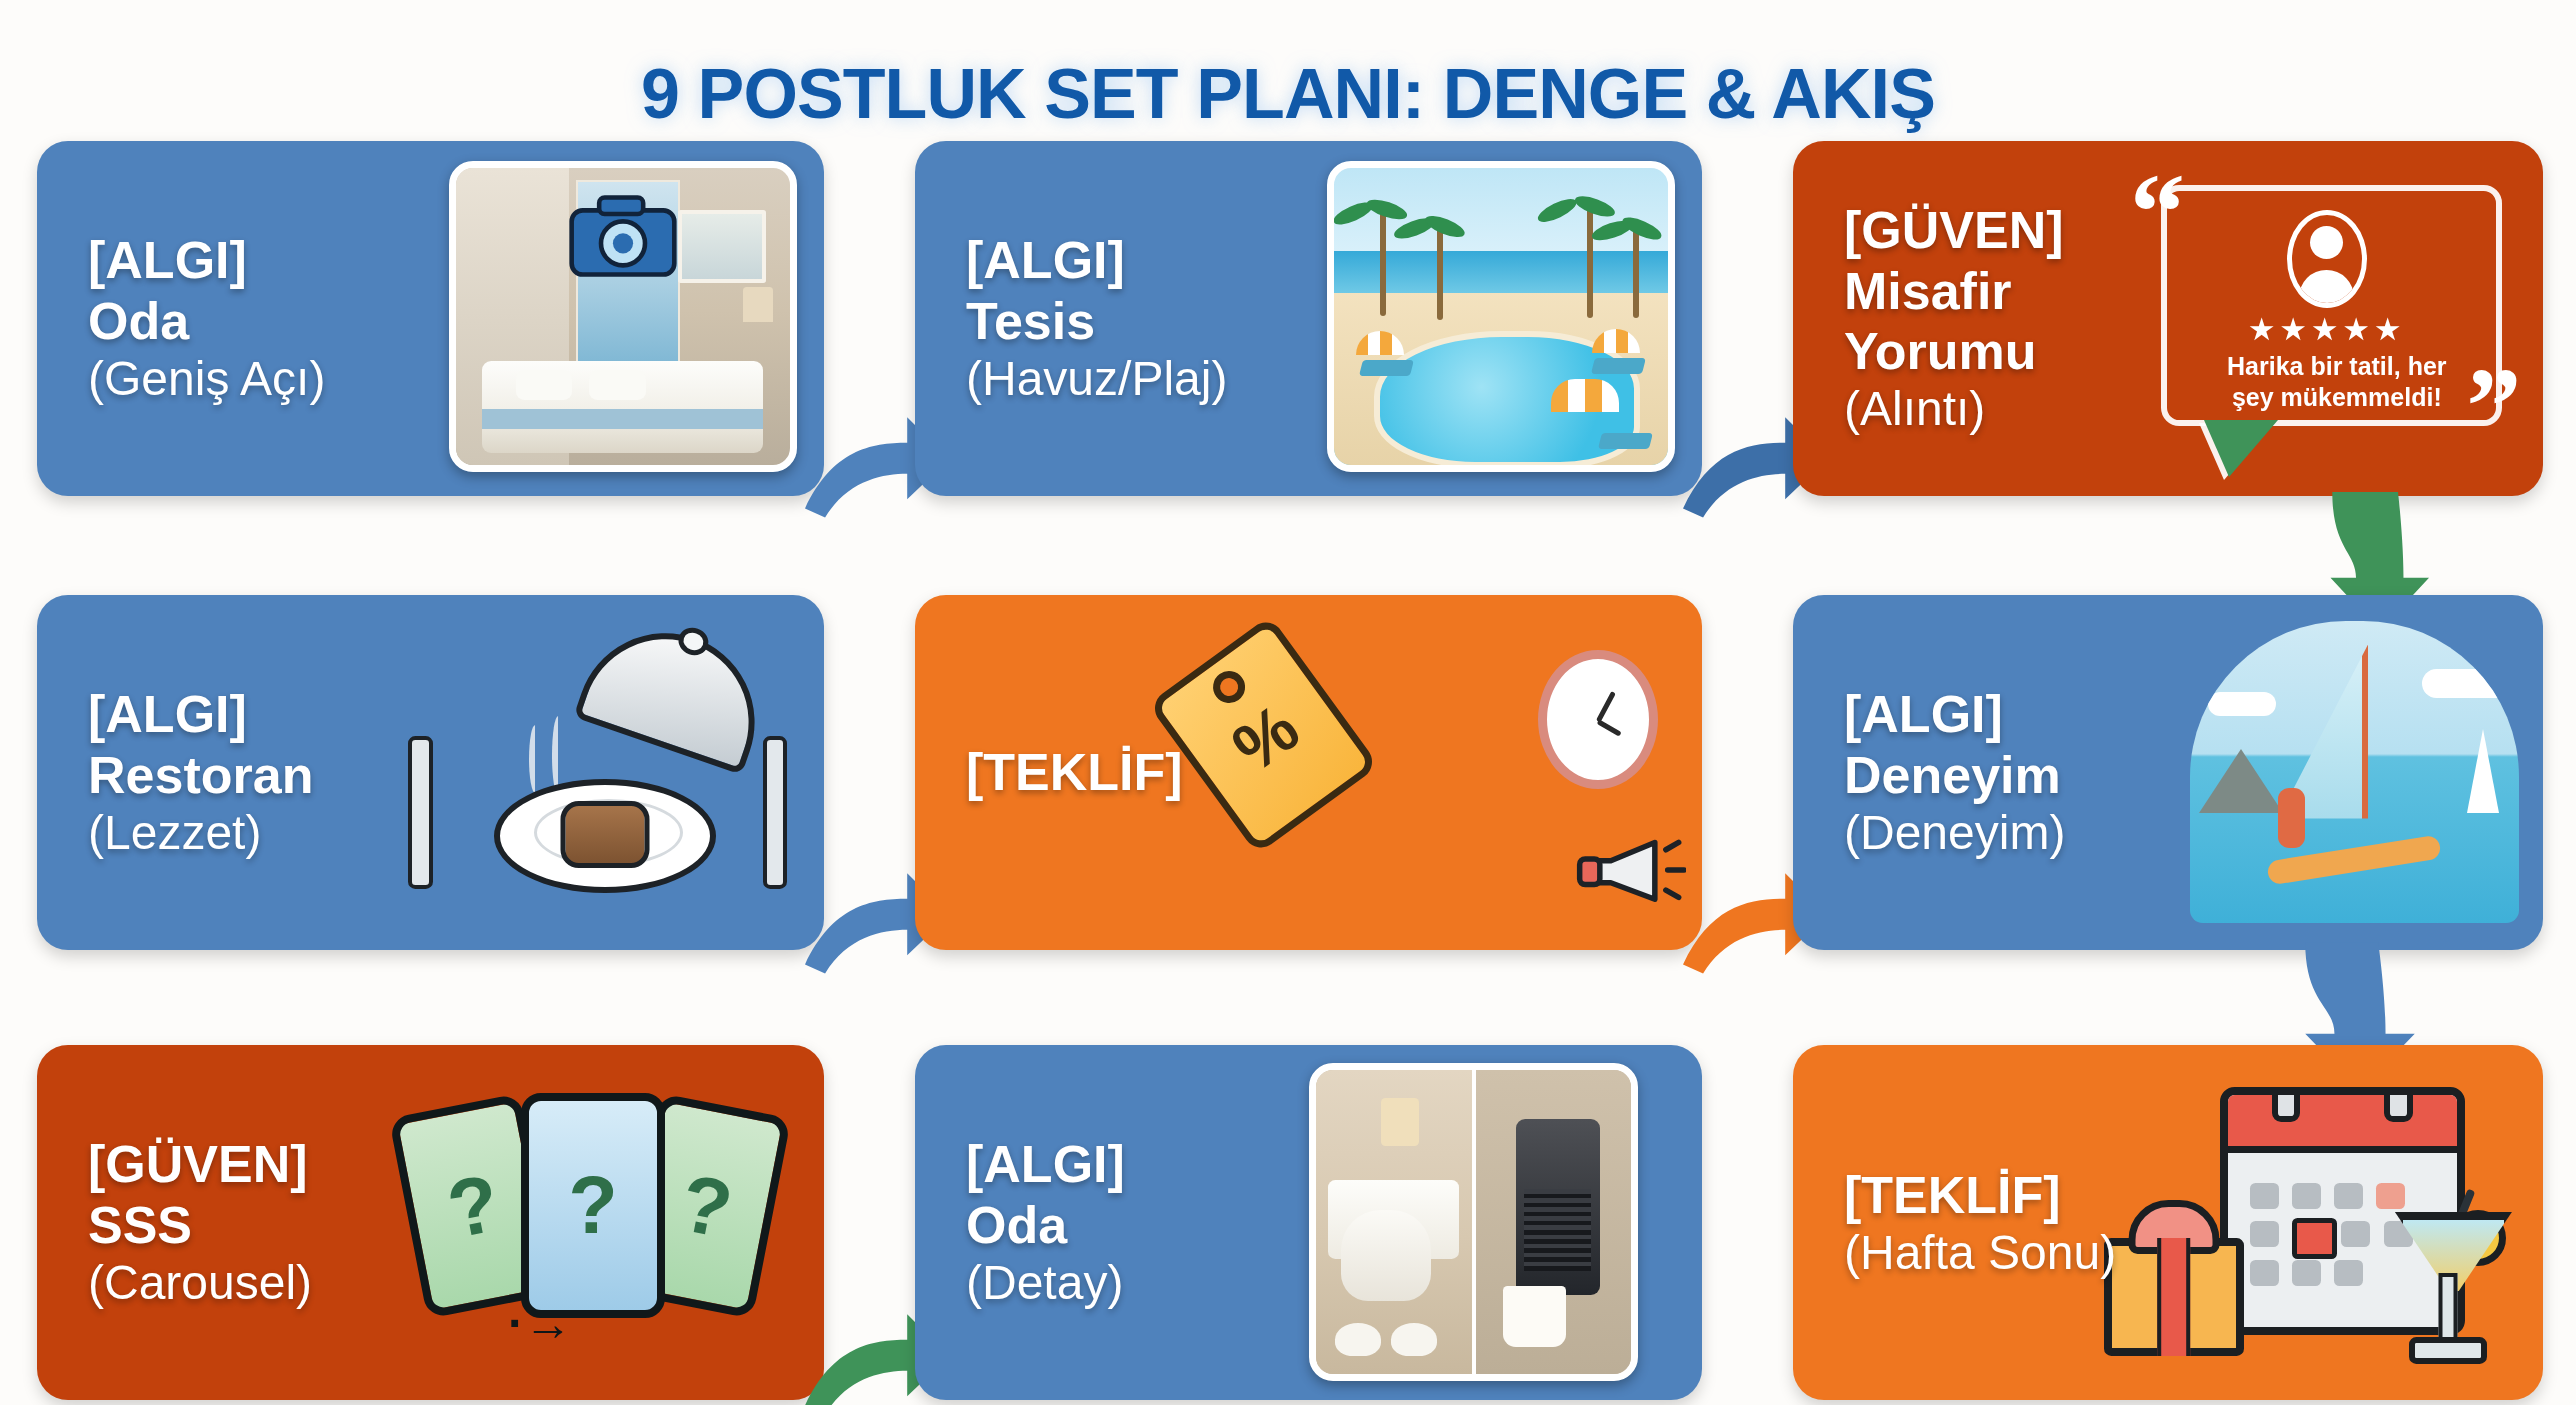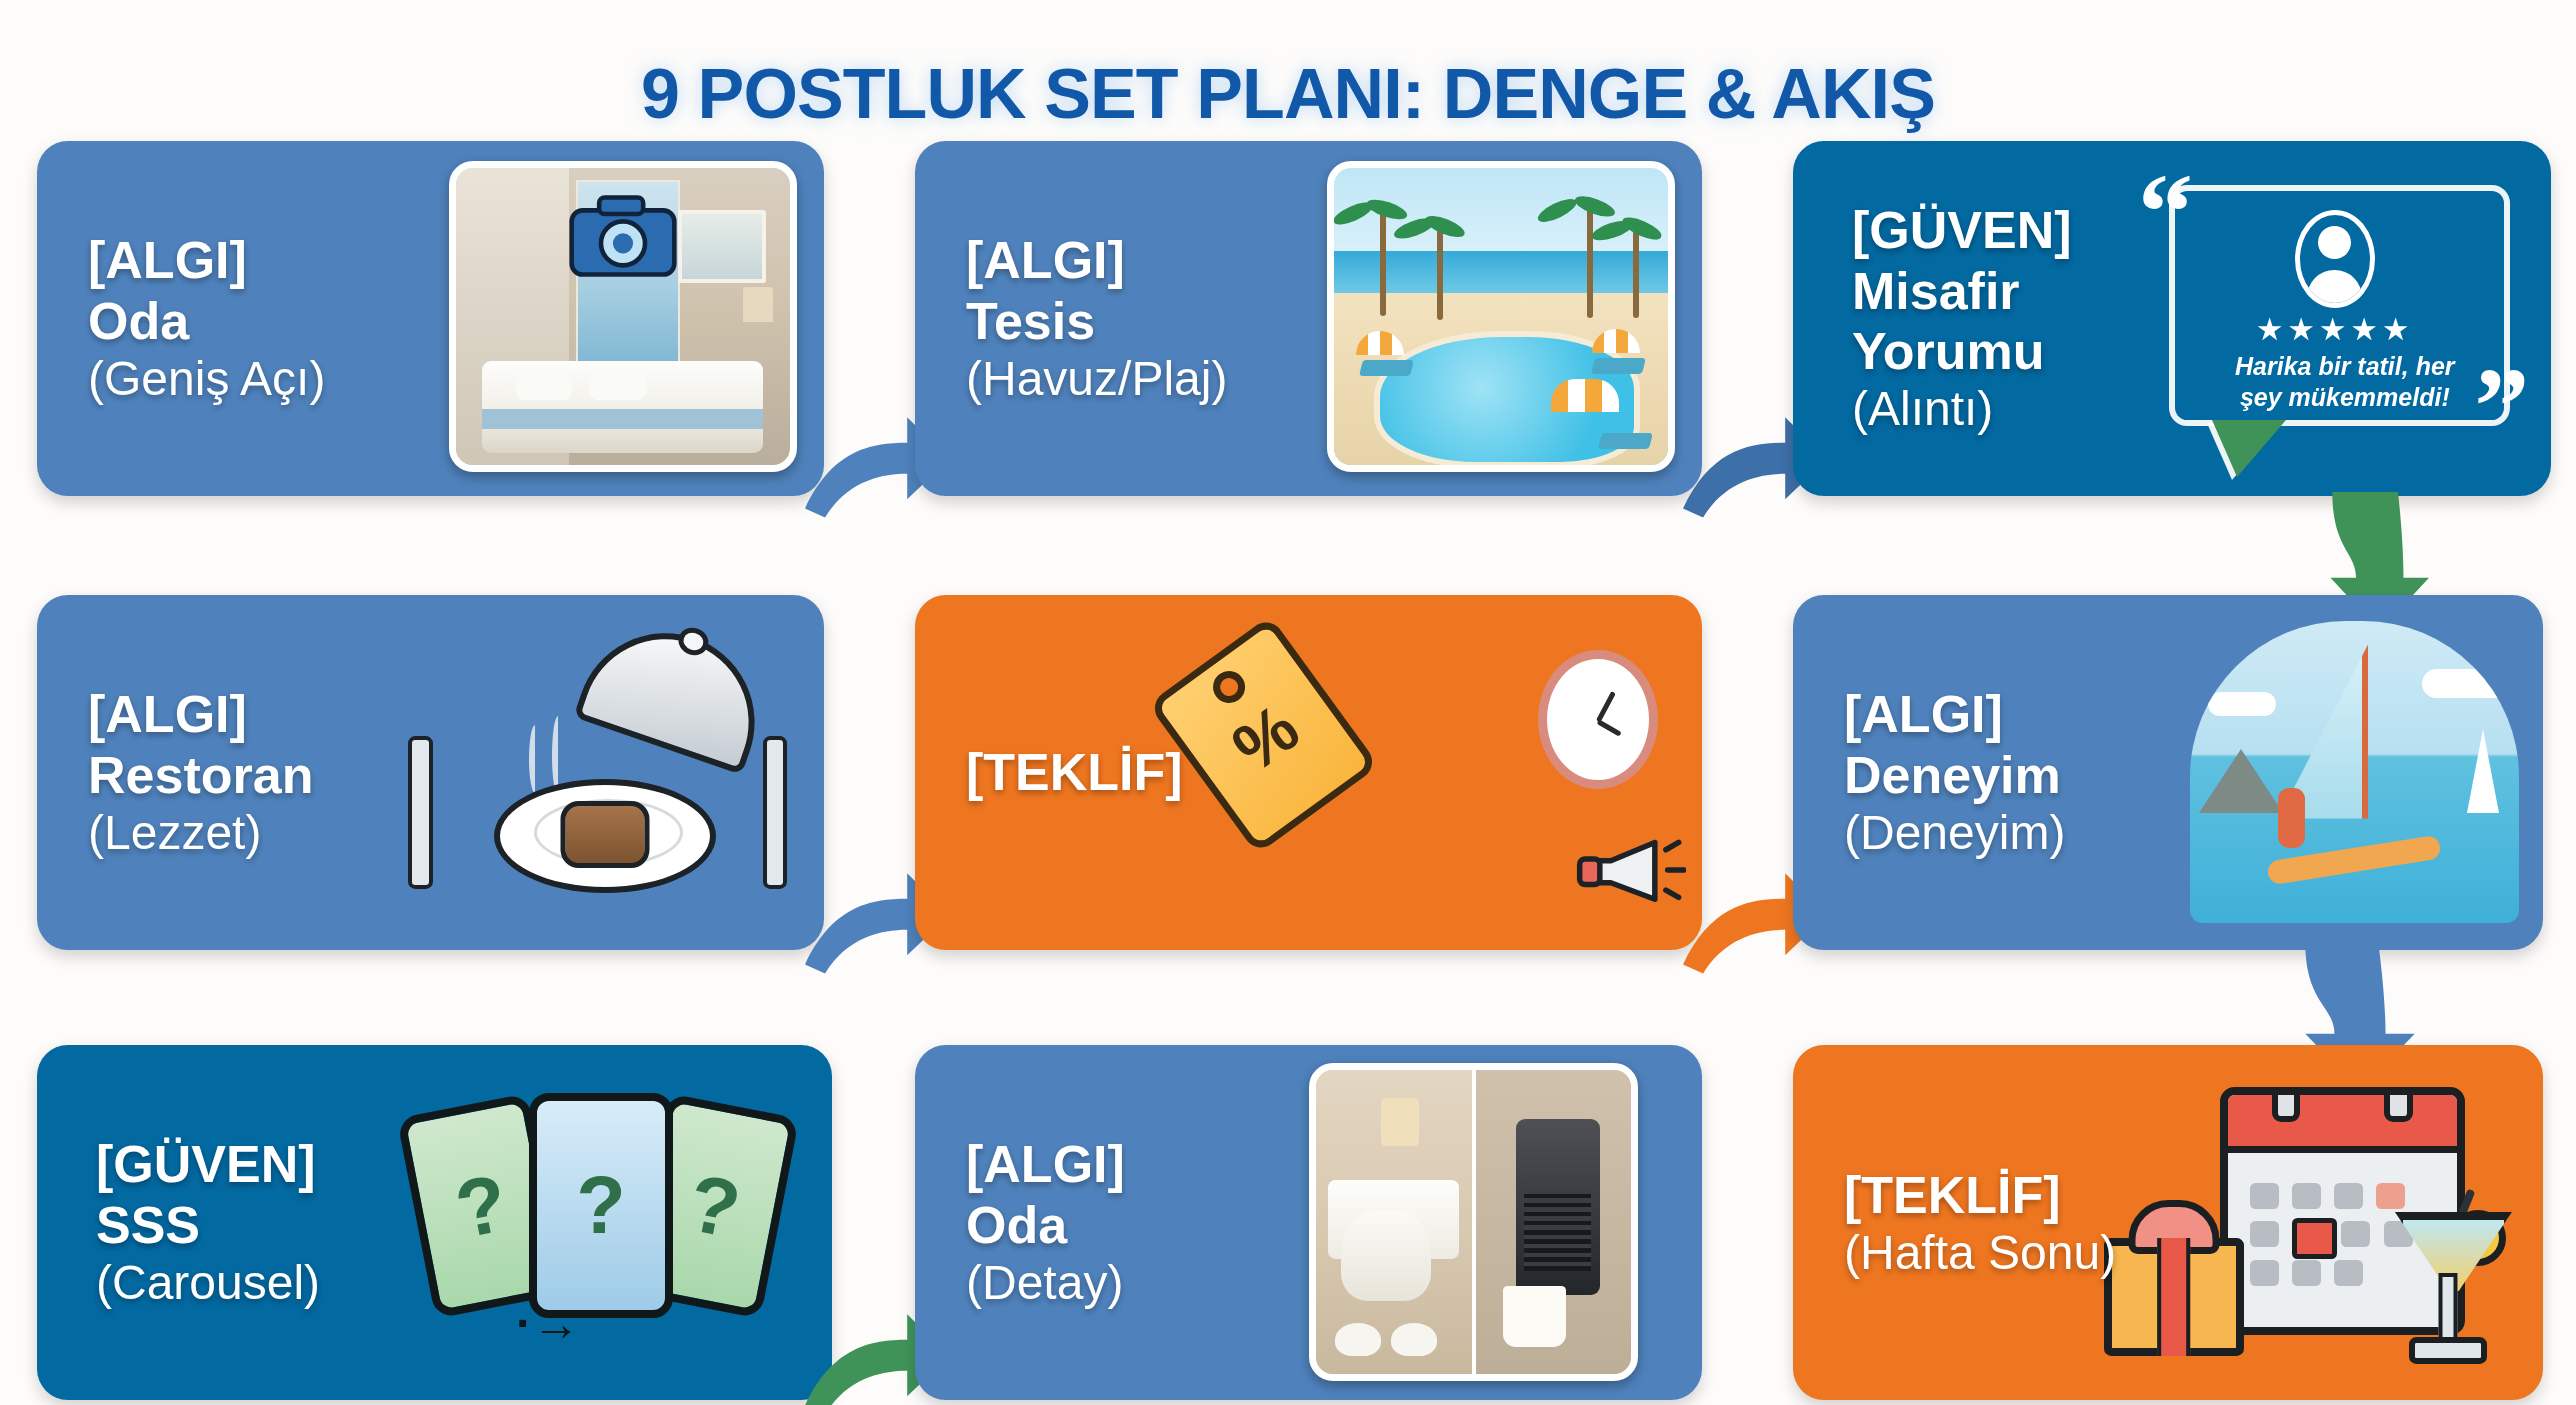--- a/index.html
+++ b/index.html
@@ -22,21 +22,21 @@
     position:absolute;left:0;top:130px;width:2576px;height:1275px;
   }
   .card{
     position:absolute;
     border-radius:31px;
     box-shadow:0 6.4px 14.6px rgba(0,0,0,.17);
     overflow:hidden;
     display:flex;align-items:center;
   }
   .card.blue  {background:#4f82bc;}
-  .card.green {background:#0369a1;padding-left:8px;}
+  .card.green {background:#c2410c;}
   .card.orange{background:#ef7620;}
   .card-text{
     color:#fff;
     text-shadow:0 2.7px 6.4px rgba(0,0,0,.33);
     line-height:1.16;
     padding-left:51px;
     box-sizing:border-box;
     white-space:nowrap;
     z-index:3;
   }
@@ -129,21 +129,21 @@
   .qmark{position:absolute;color:#fff;font-size:110px;font-weight:bold;line-height:.6;
     font-family:"Liberation Serif",serif;}
   .avatar{position:absolute;left:50%;top:38px;transform:translateX(-50%);
     width:70px;height:88px;border:5.5px solid #fff;border-radius:50%;
     display:flex;align-items:flex-end;justify-content:center;overflow:hidden;}
   .avatar .head{width:33px;height:33px;background:#fff;border-radius:50%;position:absolute;top:11px;}
   .avatar .body{width:55px;height:33px;background:#fff;border-radius:27.4px 27.4px 0 0;}
   .stars{position:absolute;left:0;right:0;top:139px;text-align:center;
     color:#fff;font-size:31px;letter-spacing:3.7px;}
   .qtext{position:absolute;left:48px;right:27.4px;top:179px;
-    color:#fff;font-style:italic;font-size:25px;font-weight:bold;
+    color:#fff;font-size:25px;font-weight:bold;
     line-height:1.22;text-align:center;}
 
   
   .dish{position:relative;width:403px;height:274px;}
   .cloche{position:absolute;right:33px;top:0;width:166px;height:102px;
     background:linear-gradient(165deg,#fdfdfd,#c4ccd2);
     border:6.4px solid #1d2227;border-radius:101px 101px 12.8px 12.8px;
     transform:rotate(19deg);}
   .cloche .knob{position:absolute;left:50%;top:-15.6px;transform:translateX(-50%);
     width:20px;height:16.5px;background:#f4f6f7;border:5.5px solid #1d2227;border-radius:50%;}

